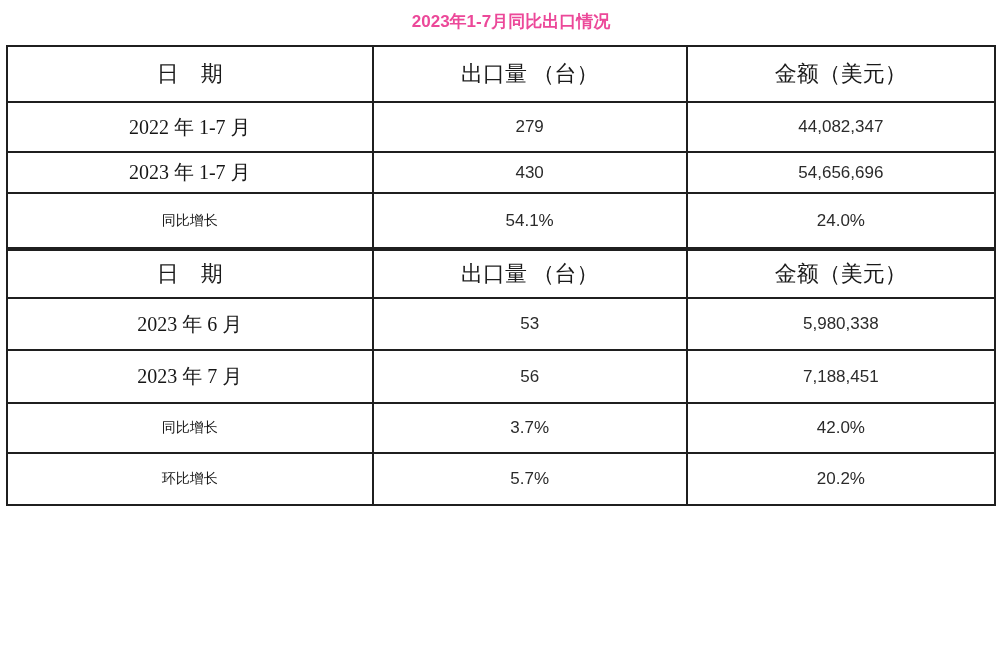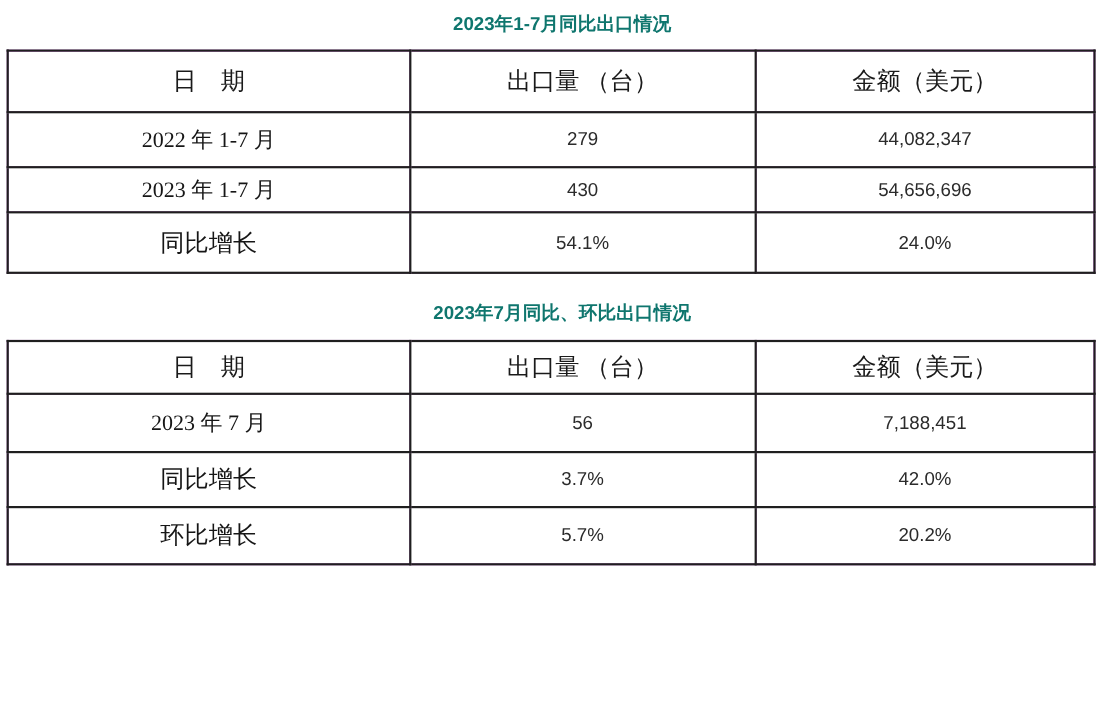--- a/index.html
+++ b/index.html
@@ -9,33 +9,33 @@
     font-family: "Liberation Sans", sans-serif;
     color: #1a1a1a;
     overflow: hidden;
   }
   .page { width: 1002px; height: 645px; background: #ffffff; }
 
   .table-title {
     text-align: center;
     font-weight: bold;
     font-size: 17px;
-    color: #0f766e;
+    color: #ec4899;
     font-family: "Liberation Sans", sans-serif;
     padding-left: 20px;
   }
   .title-1 { padding-top: 10px; padding-bottom: 12px; }
   .title-2 { padding-top: 24px; padding-bottom: 13px; }
 
   table.data-table {
     width: 990px;
     margin: 0 auto 0 6px;
     border-collapse: collapse;
     table-layout: fixed;
-    background: #f0abfc;
+    background: #1d4ed8;
   }
   table.data-table td, table.data-table th {
     border: 2px solid #1f1f1f;
     text-align: center;
     vertical-align: middle;
     background: #ffffff;
     overflow: hidden;
     white-space: nowrap;
   }
   col.c1 { width: 37%; }
@@ -48,21 +48,21 @@
     font-size: 22px;
     color: #1a1a1a;
   }
   td.label {
     font-family: "Liberation Serif", serif;
     font-size: 20px;
     color: #161616;
   }
   td.label-growth {
     font-family: "Liberation Serif", serif;
-    font-size: 22px;
+    font-size: 14px;
     color: #161616;
   }
   td.num {
     font-family: "Liberation Sans", sans-serif;
     font-size: 17px;
     color: #2b2b2b;
   }
 
   
   .t1-r0 { height: 56px; }
@@ -106,33 +106,37 @@
       <td class="num">54,656,696</td>
     </tr>
     <tr class="t1-r3">
       <td class="label-growth">同比增长</td>
       <td class="num">54.1%</td>
       <td class="num">24.0%</td>
     </tr>
   </tbody>
     </table>
 
-  <div class="table-title title-2">2023年7月同比、环比出口情况</div>
 
   <table class="data-table">
     <colgroup>
         <col class="c1">
         <col class="c2">
         <col class="c3">
       </colgroup>
     <tbody>
         <tr class="t2-r0">
       <th class="hdr">日　期</th>
       <th class="hdr">出口量 （台）</th>
       <th class="hdr">金额（美元）</th>
+    </tr>
+    <tr class="t2-r2">
+      <td class="label">2023 年 6 月</td>
+      <td class="num">53</td>
+      <td class="num">5,980,338</td>
     </tr>
     <tr class="t2-r3">
       <td class="label">2023 年 7 月</td>
       <td class="num">56</td>
       <td class="num">7,188,451</td>
     </tr>
     <tr class="t2-r4">
       <td class="label-growth">同比增长</td>
       <td class="num">3.7%</td>
       <td class="num">42.0%</td>

